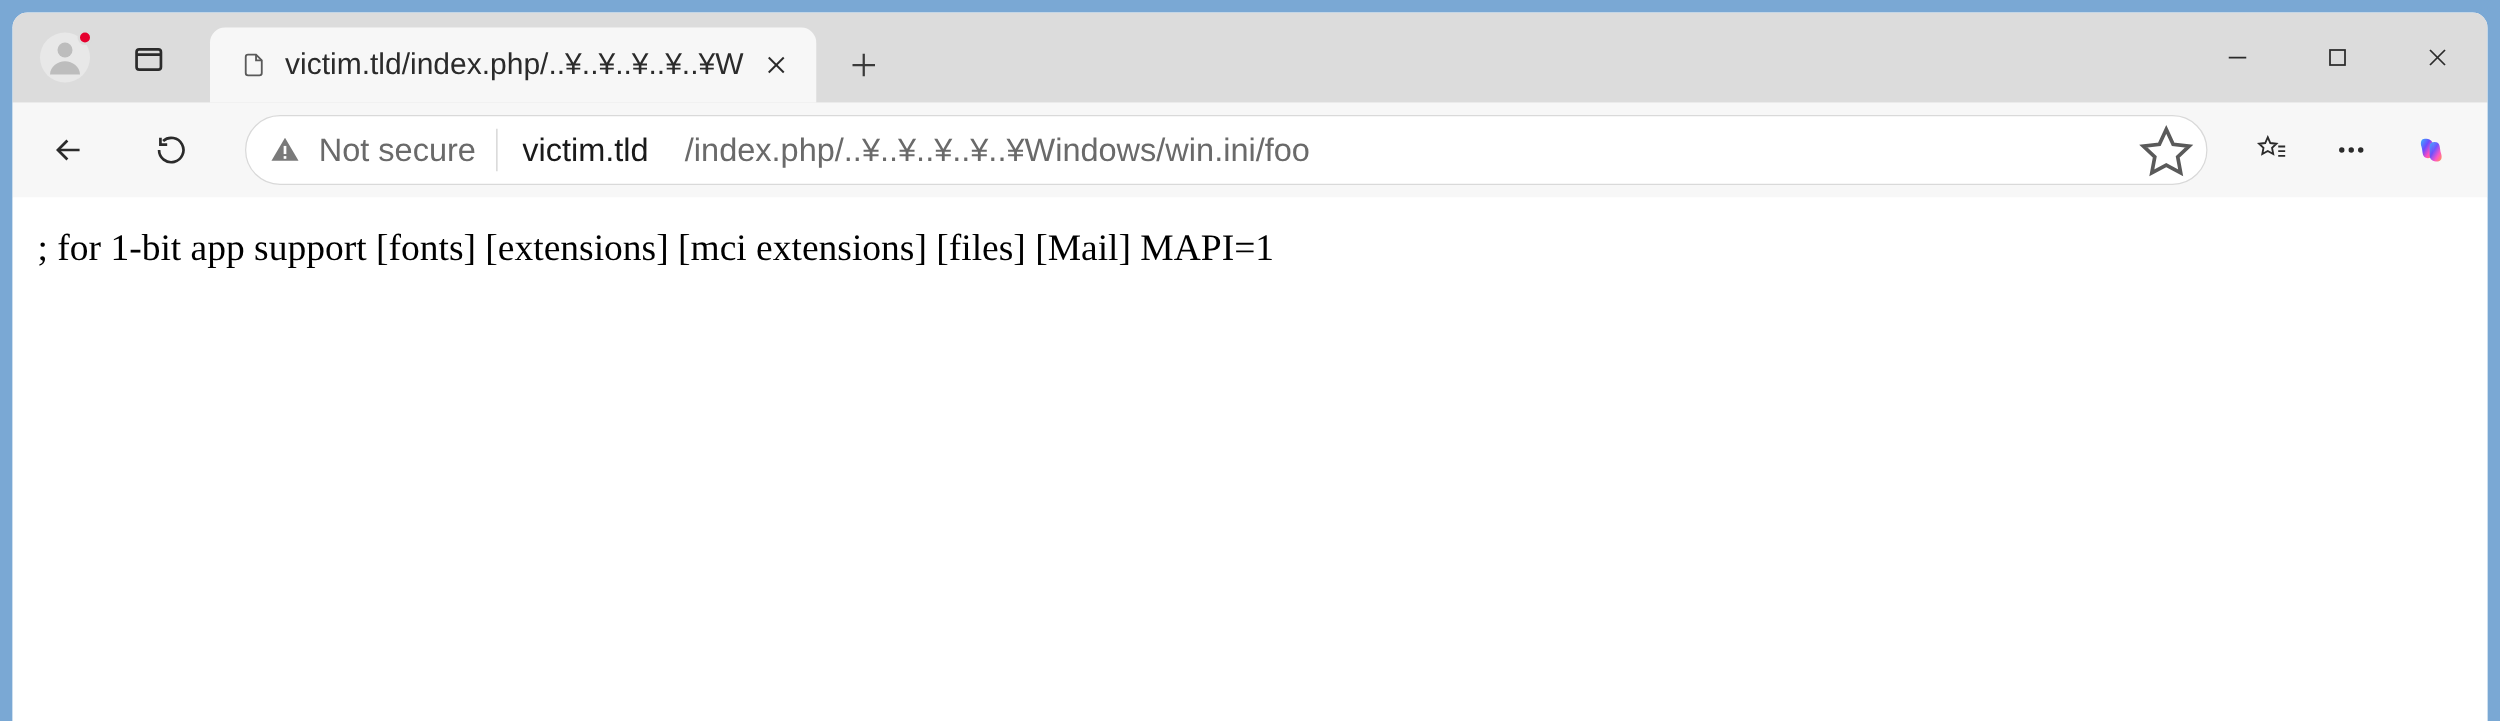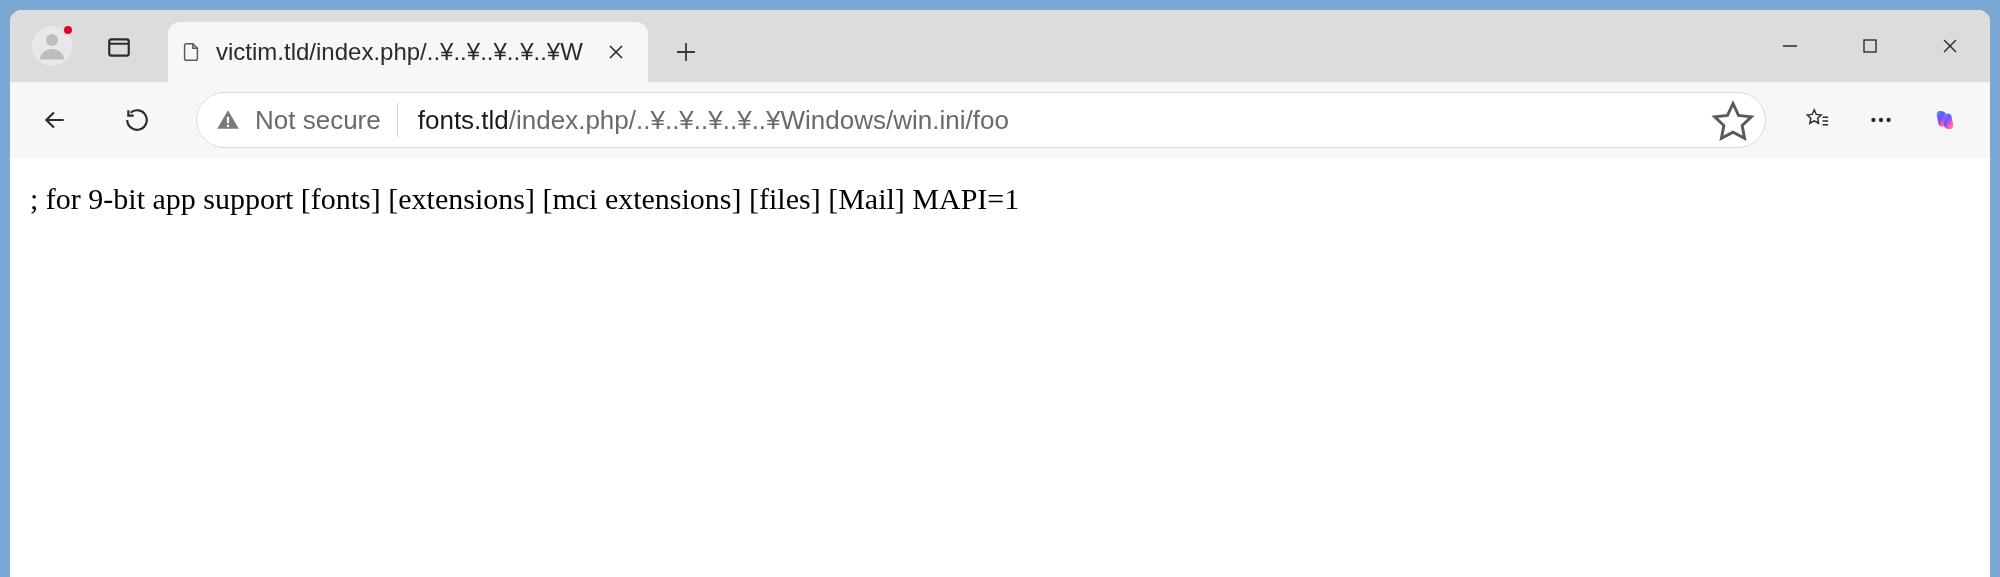--- a/index.html
+++ b/index.html
@@ -53,21 +53,21 @@
     display: flex; align-items: center; justify-content: center;
   }
   .tabview-btn svg { width: 26px; height: 26px; }
   .tab {
     height: 60px;
     margin-left: 30px;
     background: #f7f7f7;
     border-radius: 12px 12px 0 0;
     display: flex;
     align-items: center;
-    padding: 0 14px 0 12px;
+    padding: 0 14px 0 24px;
     color: #2b2b2b;
     font-size: 24px;
     min-width: 480px;
     position: relative;
   }
   .tab .favicon { width: 22px; height: 22px; margin-right: 14px; flex: 0 0 auto; }
   .tab .tab-title { flex: 1 1 auto; white-space: nowrap; overflow: hidden; }
   .tab .tab-close {
     width: 36px; height: 36px; border-radius: 6px;
     display: flex; align-items: center; justify-content: center;
@@ -123,21 +123,21 @@
     overflow: hidden;
     justify-content: flex-end;
   }
   .addressbar .sec-icon { width: 26px; height: 26px; margin-right: 14px; flex: 0 0 auto; }
   .addressbar .sec-text { color: #6a6a6a; margin-right: 16px; white-space: nowrap; }
   .addressbar .divider {
     width: 1px; height: 34px; background: #cfcfcf; margin-right: 20px;
   }
   .addressbar .url { flex: 1 1 auto; white-space: nowrap; overflow: hidden; text-overflow: clip; }
   .addressbar .url .host { color: #1a1a1a; }
-  .addressbar .url .path { color: #6a6a6a; }
+  .addressbar .url .path { color: #6a6a6a; padding-left: 29px; }
   .addressbar .star-btn {
     width: 44px; height: 44px; display: flex; align-items: center; justify-content: center;
   }
   .tool-btn {
     width: 54px; height: 54px;
     border-radius: 8px;
     display: flex; align-items: center; justify-content: center;
     margin-left: 8px;
   }
   .tool-btn svg { width: 26px; height: 26px; }
@@ -229,21 +229,21 @@
 
     <div class="addressbar">
       <svg class="sec-icon" viewBox="0 0 24 24">
         <path d="M12 3 L22 20 H2 Z" fill="#7a7a7a"></path>
         <rect x="11" y="9" width="2" height="6" fill="#fff"></rect>
         <rect x="11" y="16.5" width="2" height="2" fill="#fff"></rect>
       </svg>
       <span class="sec-text">Not secure</span>
       <div class="divider"></div>
       <span class="url">
-        <span class="host">fonts.tld</span><span class="path">/index.php/..¥..¥..¥..¥..¥Windows/win.ini/foo</span>
+        <span class="host">victim.tld</span><span class="path">/index.php/..¥..¥..¥..¥..¥Windows/win.ini/foo</span>
       </span>
       <div class="star-btn">
         <svg viewBox="0 0 24 24" fill="none" stroke="#5a5a5a" stroke-width="1.6">
           <polygon points="12 3 15 9.5 22 10.3 17 15 18.3 22 12 18.6 5.7 22 7 15 2 10.3 9 9.5 12 3"></polygon>
         </svg>
       </div>
     </div>
 
     <div class="tool-btn">
       <svg viewBox="0 0 28 28" fill="none" stroke="#2b2b2b" stroke-width="1.6">
@@ -272,16 +272,16 @@
             <stop offset="1" stop-color="#ff9b3b"></stop>
           </linearGradient>
         </defs>
         <path d="M12 6 C8 6 6 10 8 16 C10 22 8 30 16 30 C20 30 22 28 22 24 L22 14 C22 8 18 6 12 6 Z" fill="url(#g1)"></path>
         <path d="M28 34 C32 34 34 30 32 24 C30 18 32 10 24 10 C20 10 18 12 18 16 L18 26 C18 32 22 34 28 34 Z" fill="url(#g1)" opacity="0.95"></path>
       </svg>
     </div>
   </div>
 
   <div class="content">
-    <span>; for 9-bit app support [fonts] [extensions] [mci extensions] [files] [Mail] MAPI=1</span>
+    <span>; for 1-bit app support [fonts] [extensions] [mci extensions] [files] [Mail] MAPI=1</span>
   </div>
 
 </div>
 
 </body></html>

